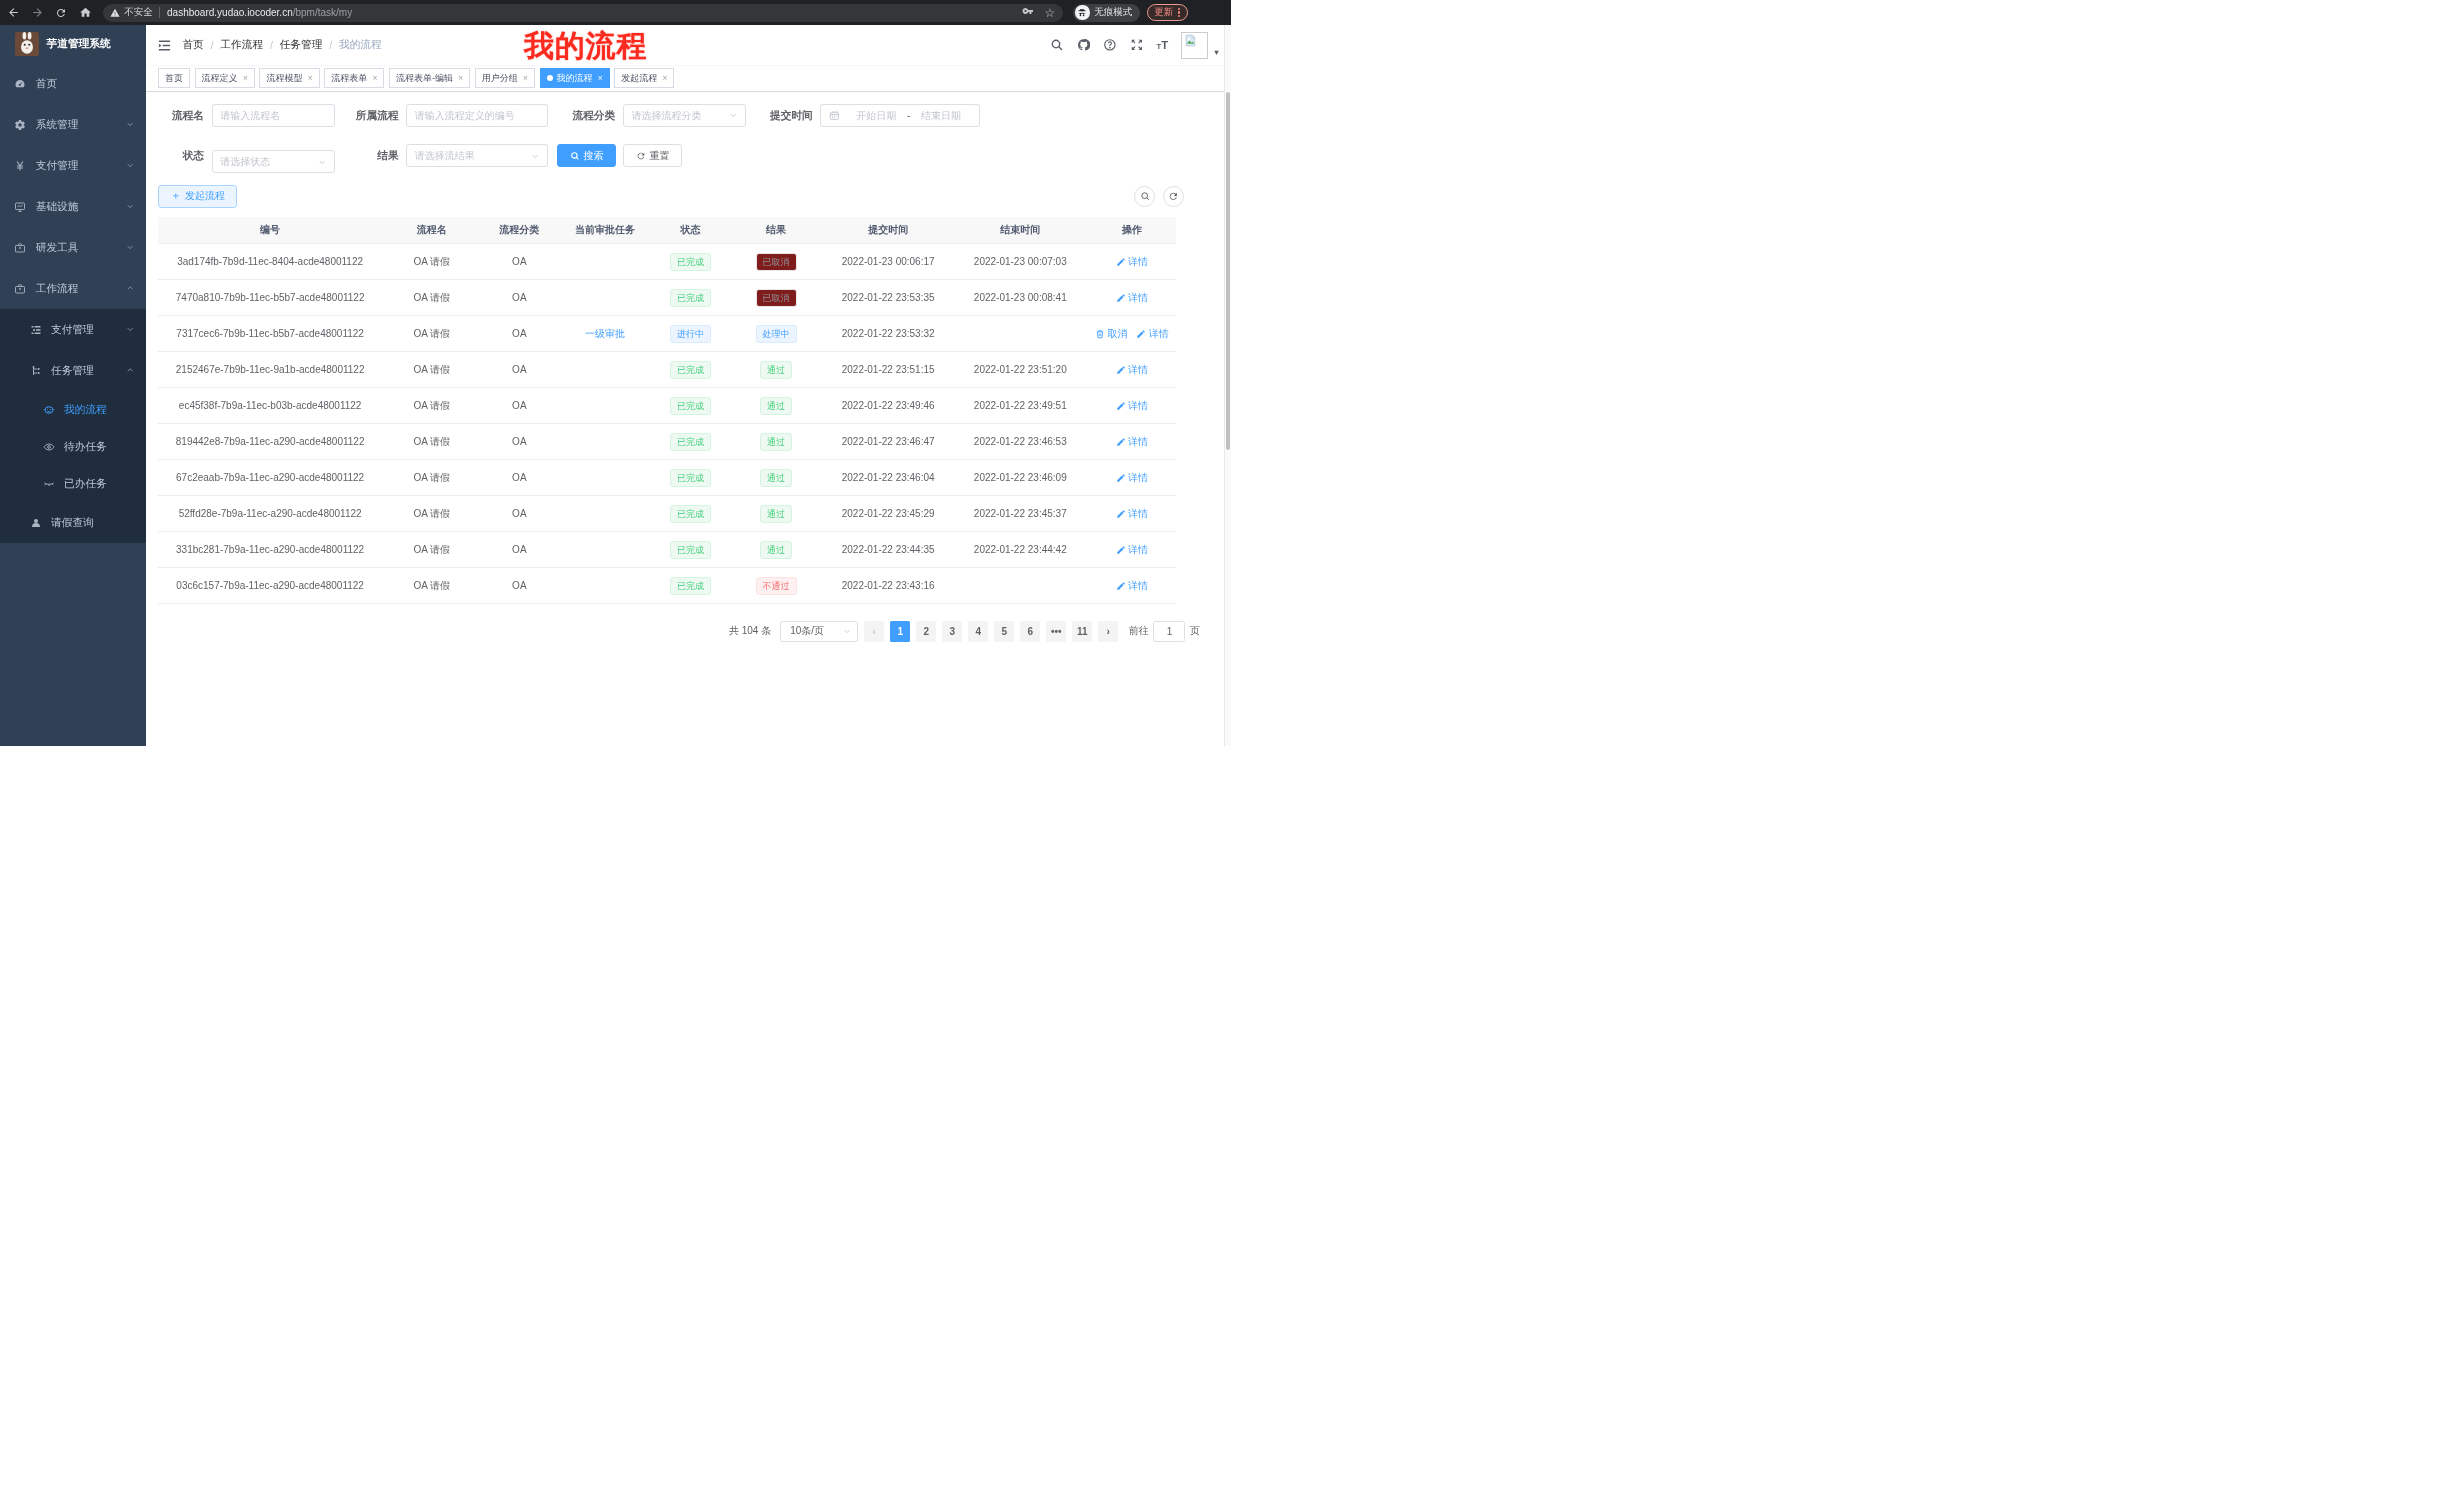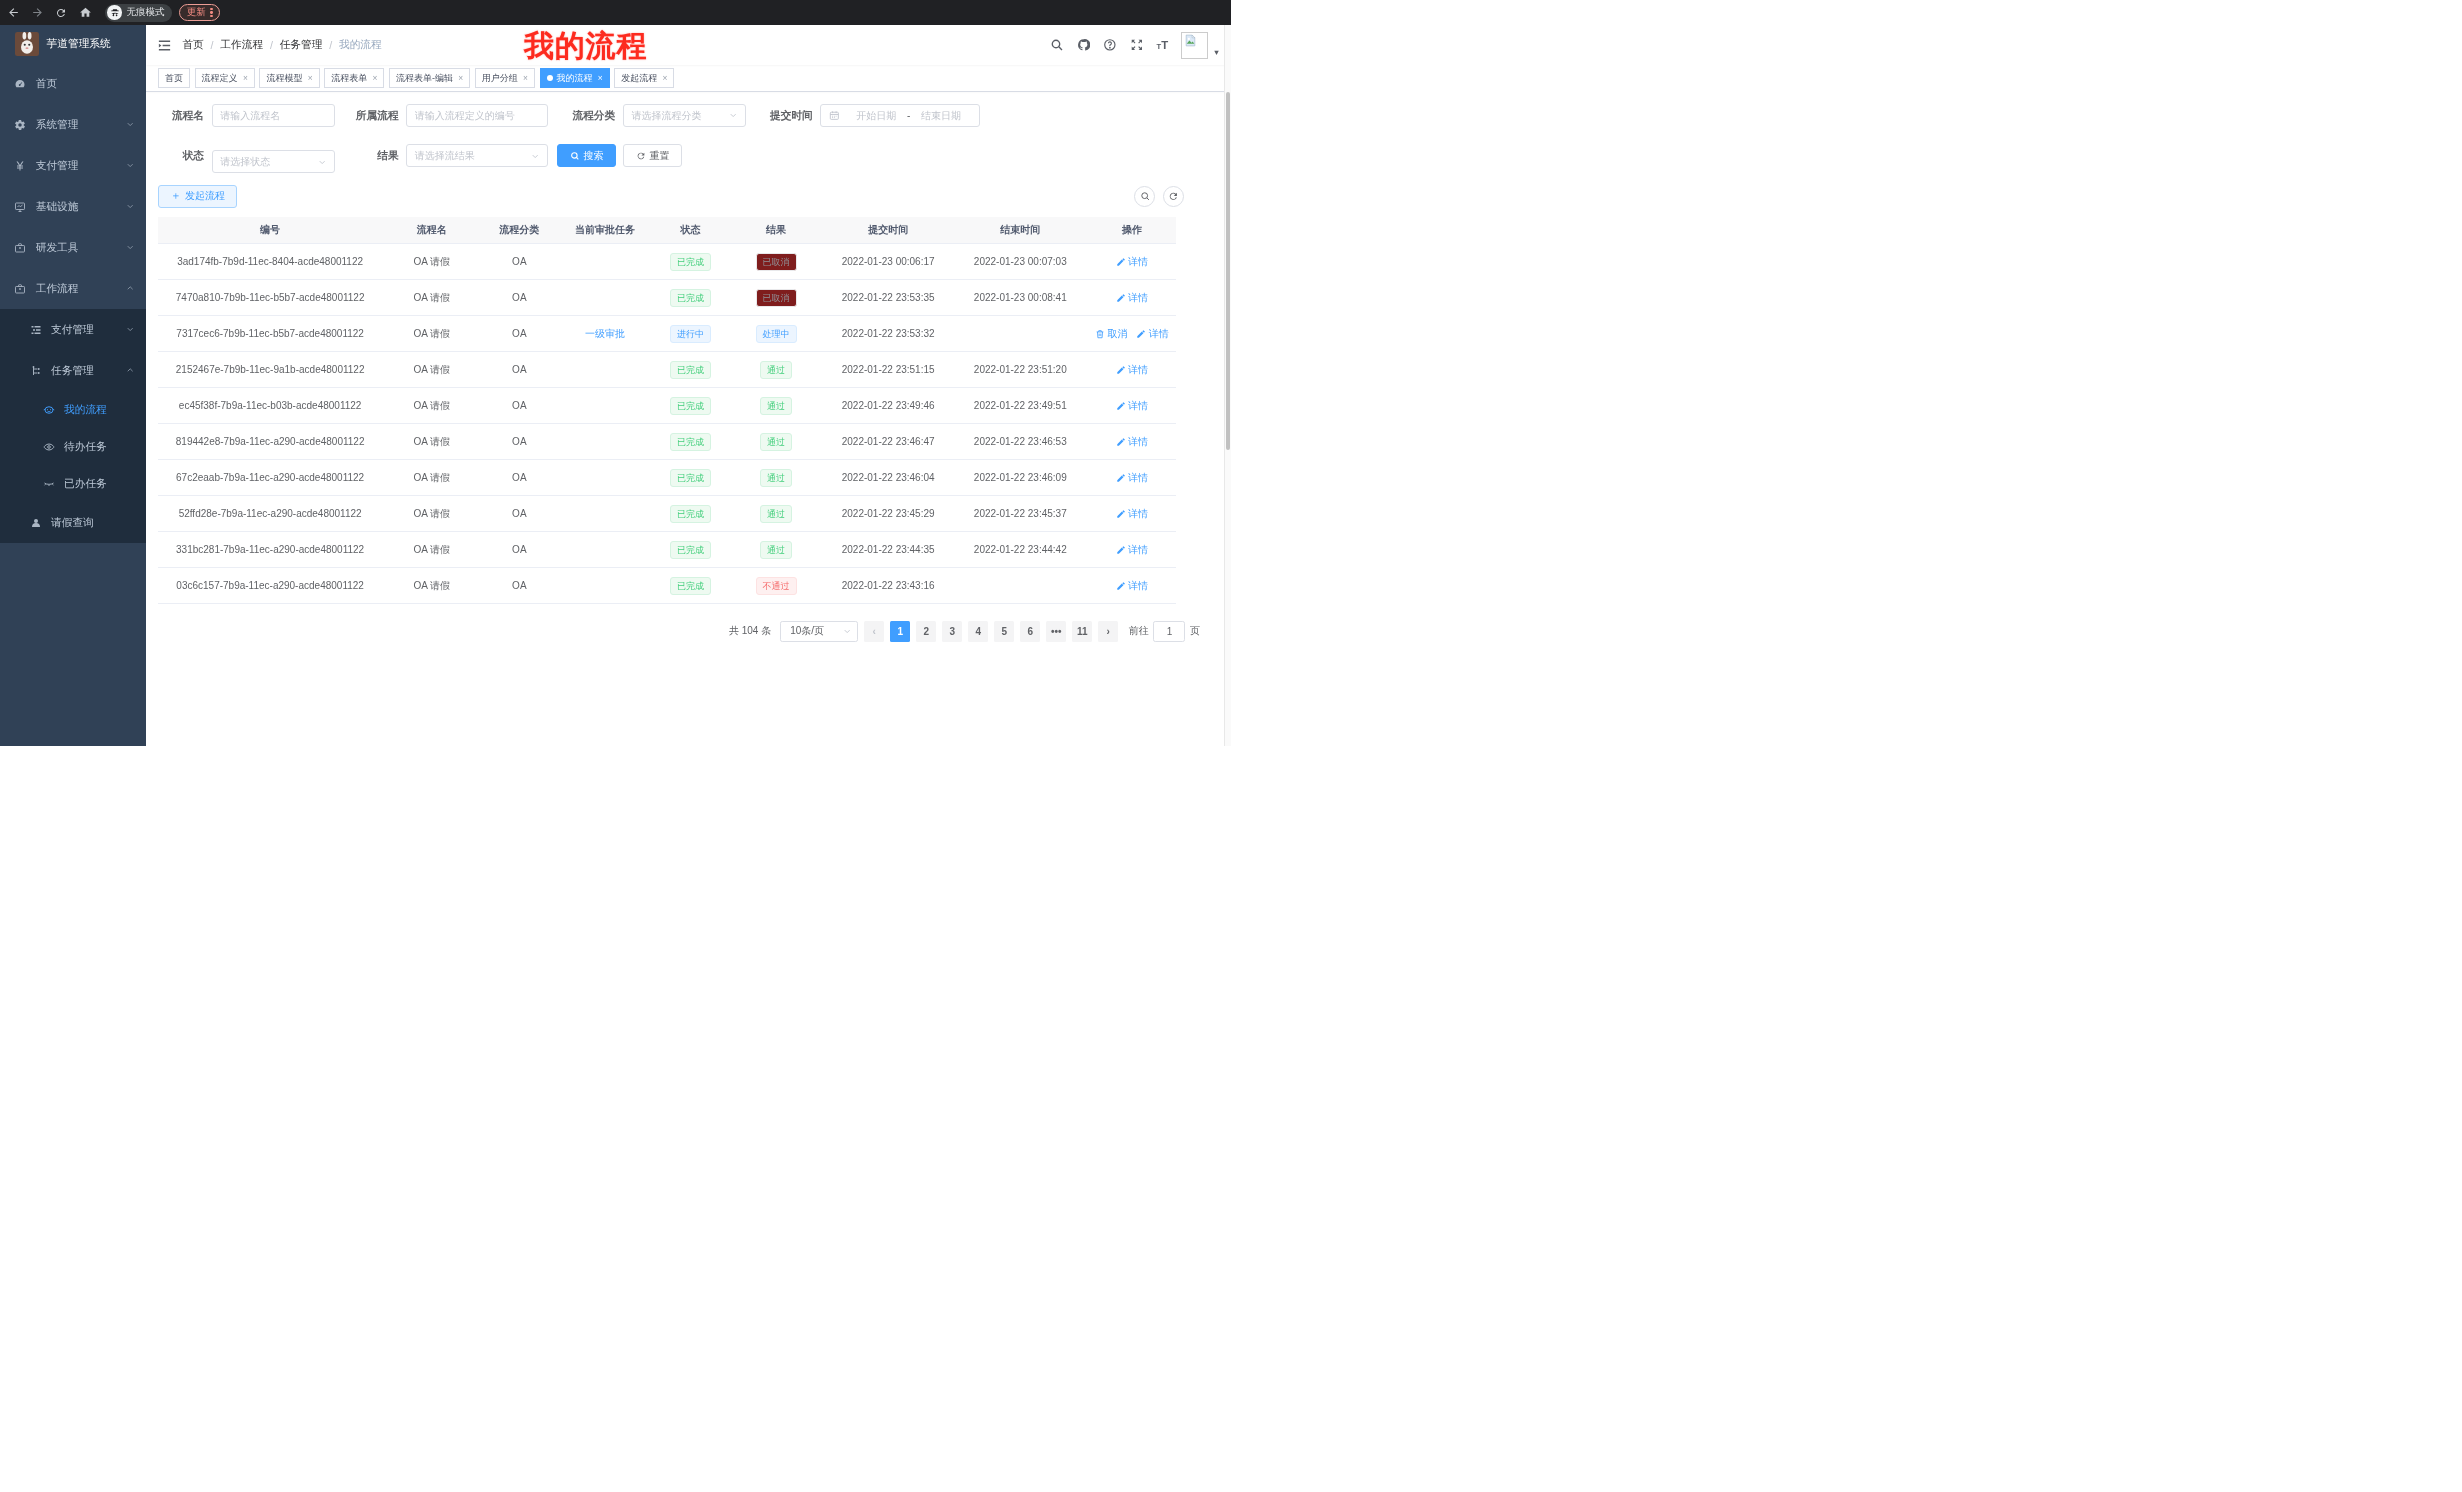--- a/index.html
+++ b/index.html
@@ -28,21 +28,21 @@
     color:#f28b82; border-radius:9px; display:flex; align-items:center; gap:4.6px; padding:0 6.8px;
     font-size:9.5px; flex:0 0 auto; }
   .dots3 { display:flex; flex-direction:column; gap:1.5px; }
   .dots3 i { width:2.3px; height:2.3px; border-radius:50%; background:#f28b82; }
 
   
   .app { position:absolute; top:25px; left:0; right:0; bottom:0; display:flex; }
   .sidebar { width:146px; background:#304156; color:#bfcbd9; flex:0 0 auto; overflow:hidden; }
   .logo-row { height:38px; display:flex; align-items:center; padding-left:15px; gap:7.6px; }
   .logo-img { width:24px; height:24px; border-radius:2.3px; overflow:hidden; flex:0 0 auto; }
-  .logo-title { color:#fff; font-size:10.7px; font-weight:normal; white-space:nowrap; }
+  .logo-title { color:#fff; font-size:10.7px; font-weight:bold; white-space:nowrap; }
   .menu-item { display:flex; align-items:center; cursor:pointer; font-size:10.7px; color:#bfcbd9; }
   .menu-item .ic { width:12px; height:12px; color:#aab6c4; flex:0 0 auto; display:inline-flex; }
   .menu-item .ic svg { width:12px; height:12px; }
   .lvl1 { height:41px; padding-left:13.7px; }
   .lvl1 .lbl { margin-left:10px; }
   .lvl2 { height:41px; padding-left:30px; background:#1f2d3d; }
   .lvl2 .lbl { margin-left:9px; }
   .lvl3 { height:37px; padding-left:43px; background:#1f2d3d; }
   .lvl3 .lbl { margin-left:9px; }
   .menu-item .chev { margin-left:auto; margin-right:12px; color:#8e9cab; font-size:7.6px; }
@@ -161,20 +161,38 @@
     <span class="navbtn">
       <svg viewBox="0 0 24 24" width="12" height="12" fill="currentColor">
           <path d="M17.65 6.35A8 8 0 1 0 19.73 14h-2.08a6 6 0 1 1-1.41-6.24L13 11h7V4l-2.35 2.35z"></path>
         </svg>
     </span>
     <span class="navbtn">
       <svg viewBox="0 0 24 24" width="13" height="13" fill="currentColor">
           <path d="M10 20v-6h4v6h5v-8h3L12 3 2 12h3v8z"></path>
         </svg>
     </span>
+    <div class="omnibox">
+      <span class="sec-chip">
+        <svg viewBox="0 0 24 24" width="10" height="10" fill="currentColor">
+            <path d="M1 21h22L12 2 1 21zm12-3h-2v-2h2v2zm0-4h-2v-4h2v4z"></path>
+          </svg>
+        <span>不安全</span>
+      </span>
+      <span class="sec-div"></span>
+      <span class="url"><span class="host">dashboard.yudao.iocoder.cn</span><span class="path">/bpm/task/my</span></span>
+      <span class="omni-right">
+        <span class="ic">
+          <svg viewBox="0 0 24 24" width="12" height="12" fill="currentColor">
+              <path d="M12.65 10a6 6 0 1 0 0 4H15v4h4v-4h3v-4H12.65zM7 14a2 2 0 1 1 0-4 2 2 0 0 1 0 4z"></path>
+            </svg>
+        </span>
+        <span style="font-size:12px; color:#c4c7c5;">☆</span>
+      </span>
+    </div>
     <div class="incog">
       <span class="incog-ic">
         <svg viewBox="0 0 24 24" width="10" height="10" fill="currentColor">
             <path d="M6 6l1.5-3h9L18 6h3v2H3V6h3zm-2 7c2-1 5-1.5 8-1.5S18 12 20 13v1h-1a3.2 3.2 0 0 0-3.2 2.6 3.2 3.2 0 0 0-6.4 0H8.2A3.2 3.2 0 0 0 5 14H4v-1zm4.2 2.5a2 2 0 1 1 0 4 2 2 0 0 1 0-4zm7.6 0a2 2 0 1 1 0 4 2 2 0 0 1 0-4z"></path>
           </svg>
       </span>
       <span>无痕模式</span>
     </div>
     <div class="update-pill">
       <span>更新</span>

